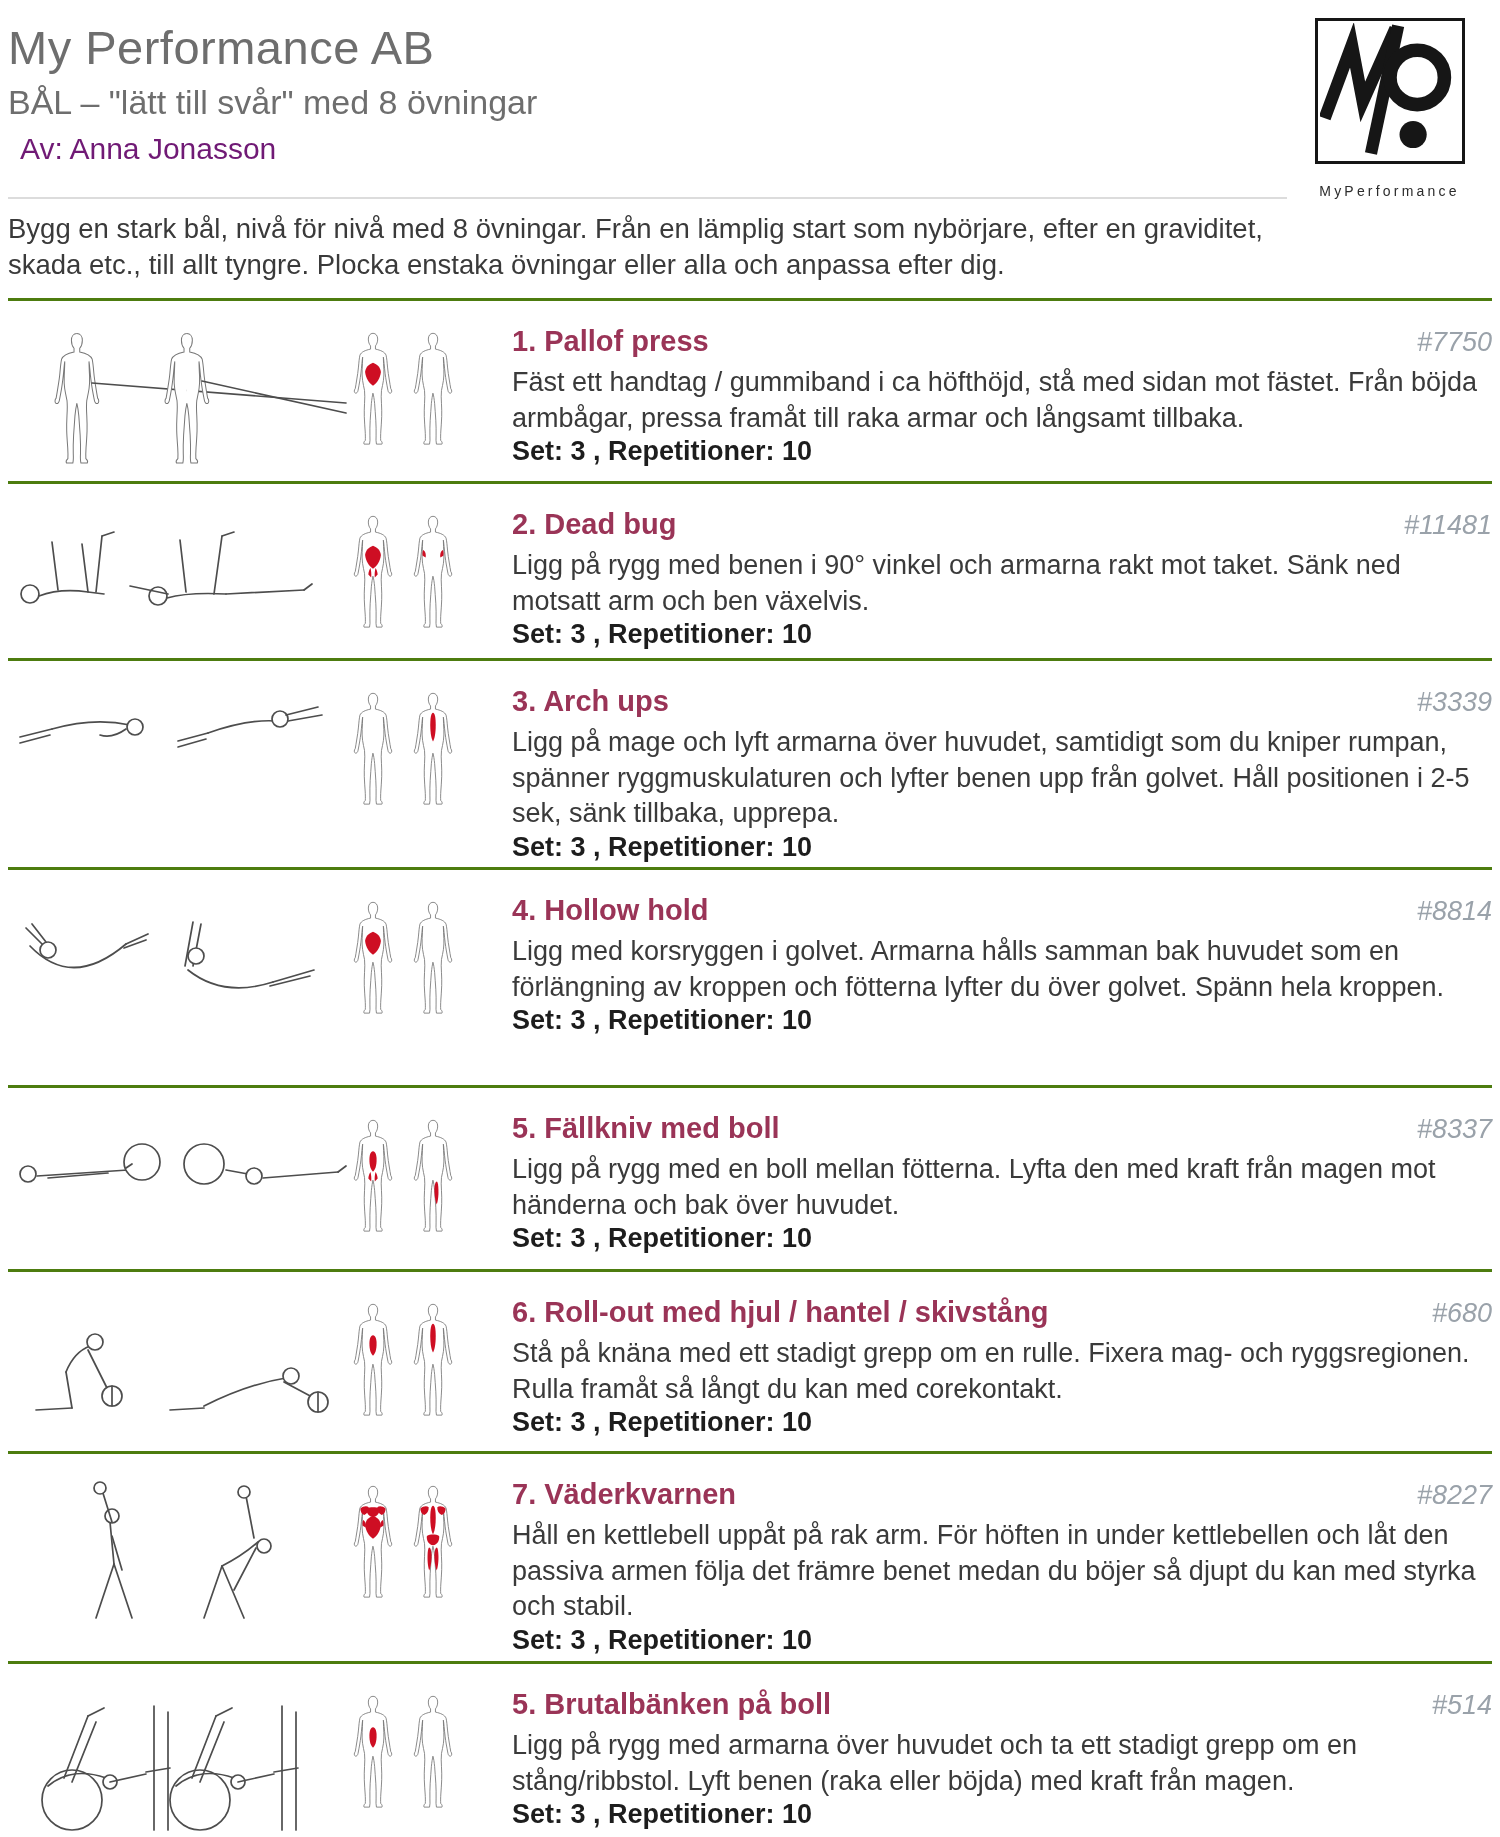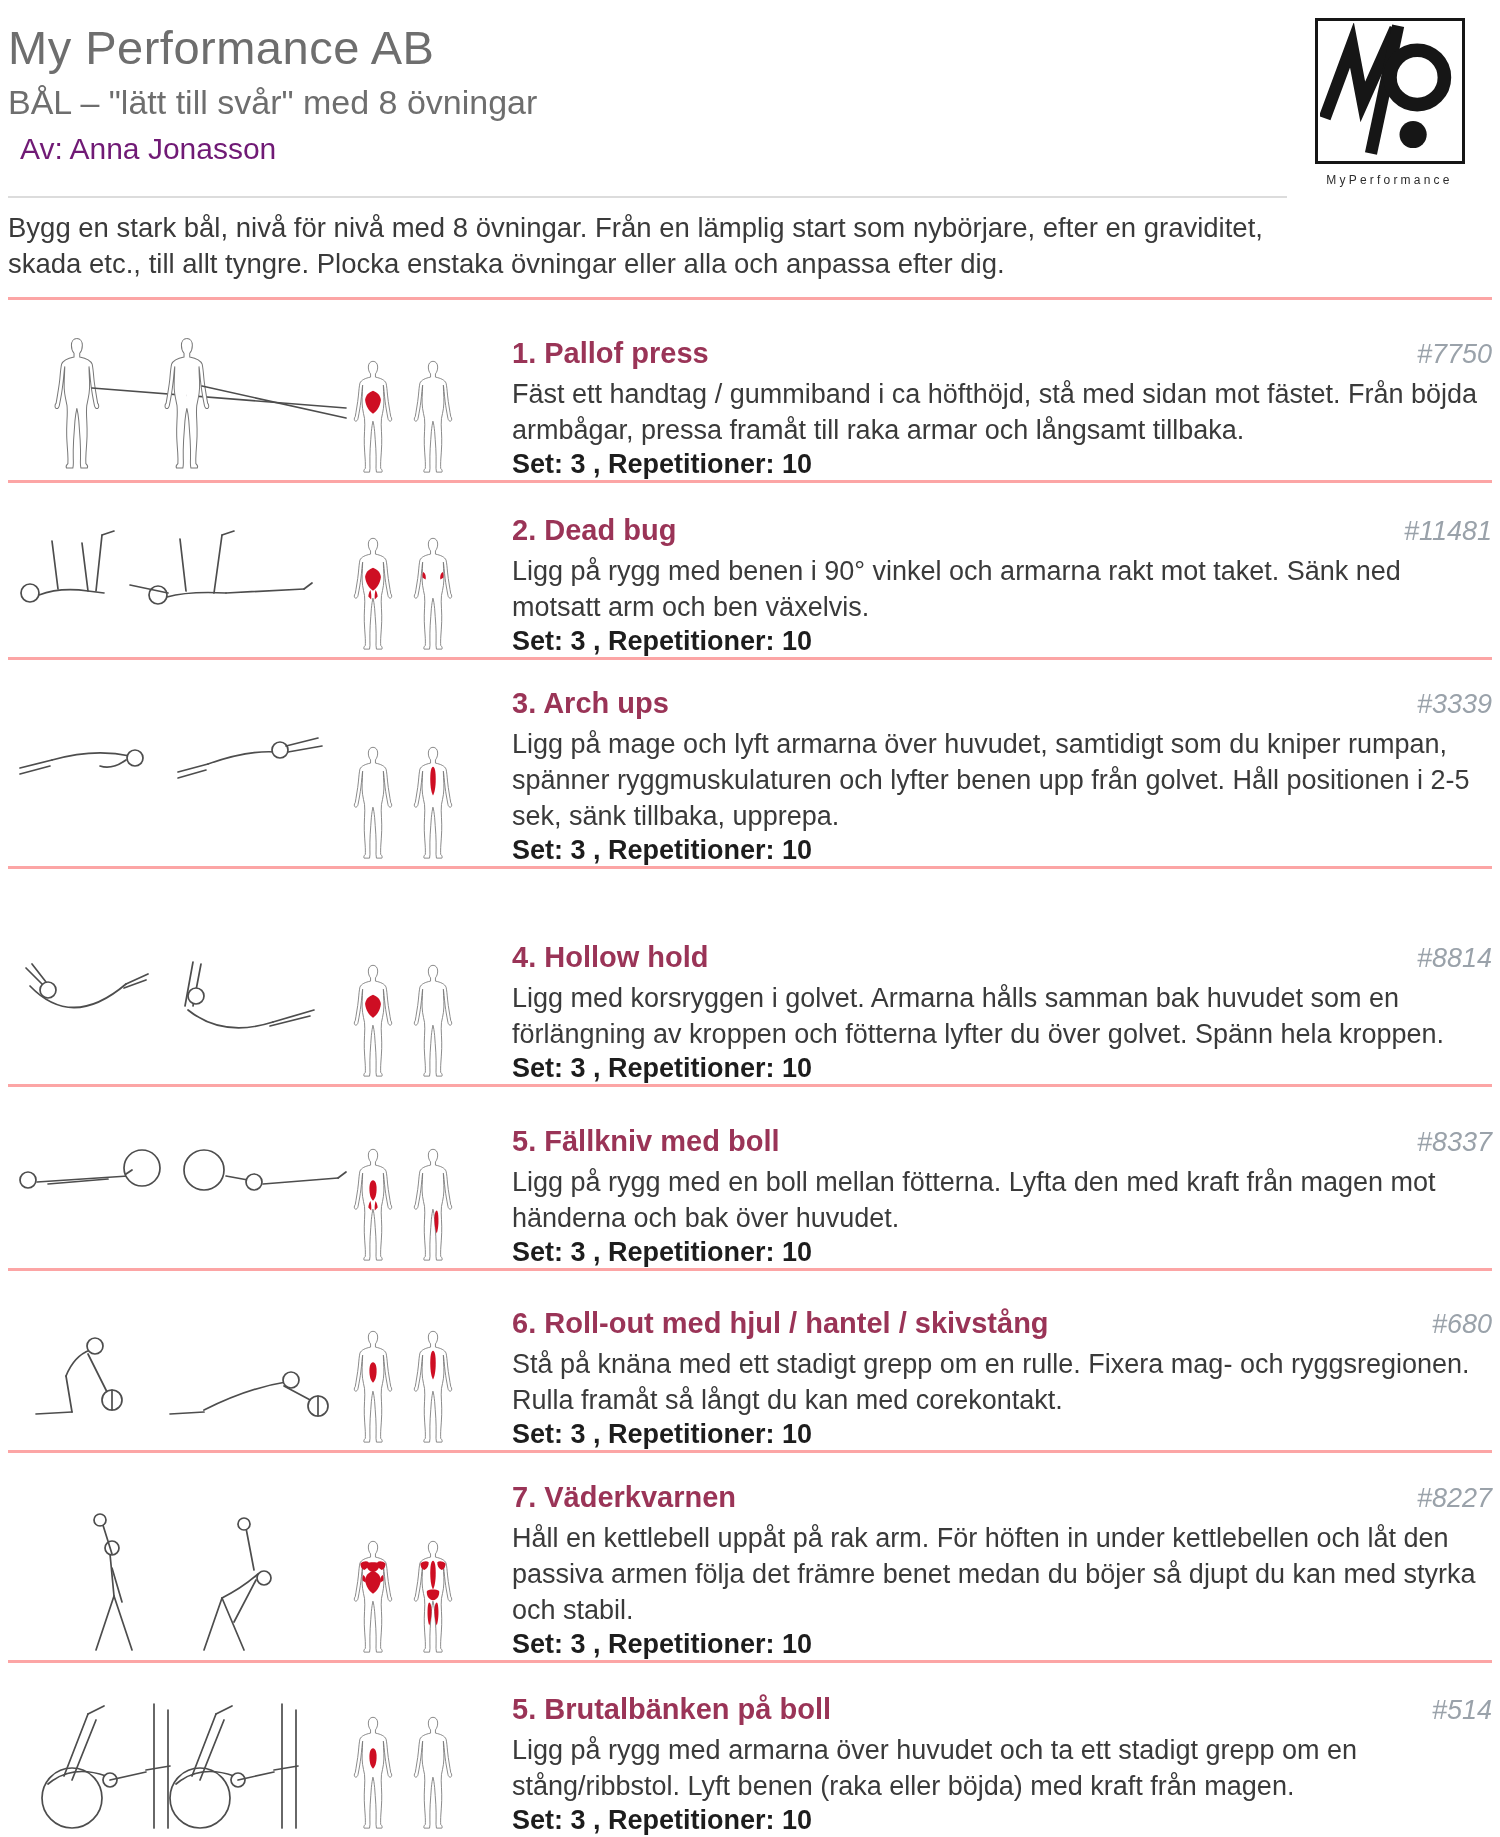--- a/index.html
+++ b/index.html
@@ -11,25 +11,25 @@
     padding: 0 8px;
   }
   
   .header { display: flex; padding-top: 12px; }
   .header-left { flex: 1; border-bottom: 2px solid #dcdcdc; padding: 8px 0 30px 0; }
   .company { font-size: 47px; font-weight: 400; color: #6e6e6e; letter-spacing: 0.5px; margin-bottom: 8px; }
   .program-title { font-size: 34px; font-weight: 400; color: #6e6e6e; margin-bottom: 10px; }
   .author { font-size: 30px; color: #701a75; margin-left: 12px; }
   .header-right { width: 205px; display: flex; flex-direction: column; align-items: center; padding-top: 6px; }
   .logo-box { width: 150px; height: 146px; border: 3px solid #161616; display:flex; align-items:center; justify-content:center; }
-  .logo-caption { margin-top: 9px; font-size: 12px; letter-spacing: 3.2px; color: #2c2c2c; font-weight: 500; white-space: nowrap; }
+  .logo-caption { margin-top: 19px; font-size: 14px; letter-spacing: 3.2px; color: #2c2c2c; font-weight: 500; white-space: nowrap; }
   
   .intro { font-size: 27.5px; line-height: 1.32; color: #3a3a3a; max-width: 1290px; margin: 12px 0 14px 0; }
   
-  .row { display: flex; border-top: 3px solid #fca5a5; padding-top: 4px; align-items: flex-end; }
+  .row { display: flex; border-top: 3px solid #4d7c0f; padding-top: 22px; }
   .row:nth-of-type(1){ min-height:183px; }
   .row:nth-of-type(2){ min-height:177px; }
   .row:nth-of-type(3){ min-height:209px; }
   .row:nth-of-type(4){ min-height:218px; }
   .row:nth-of-type(5){ min-height:184px; }
   .row:nth-of-type(6){ min-height:182px; }
   .row:nth-of-type(7){ min-height:210px; }
   .row:nth-of-type(8){ min-height:176px; }
   .illu { width: 342px; flex: none; padding-top: 2px; }
   .illu svg { display:block; }

